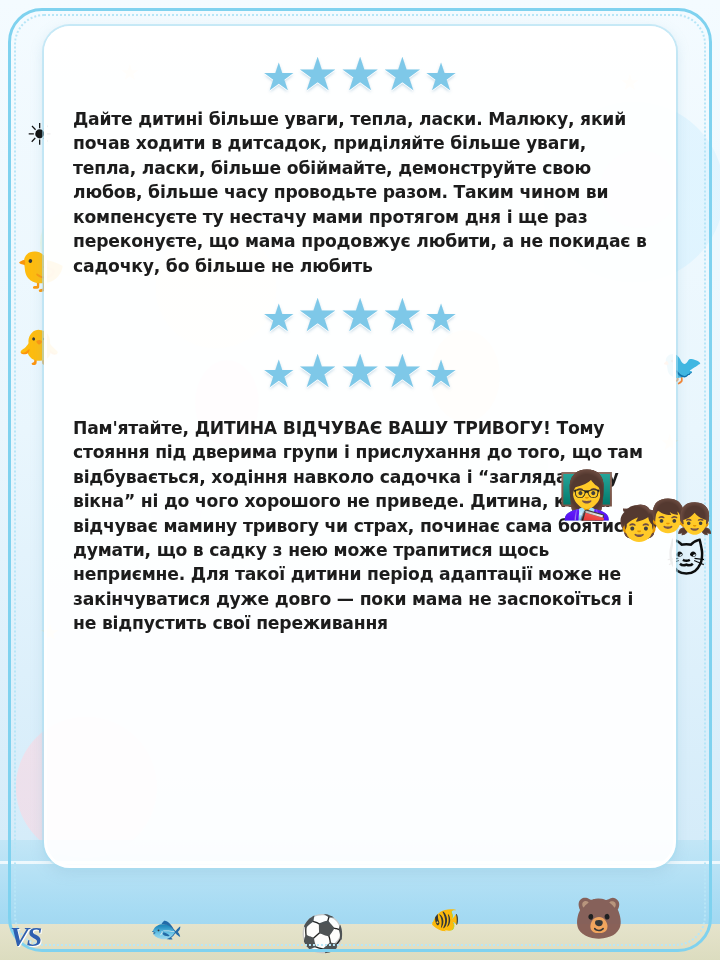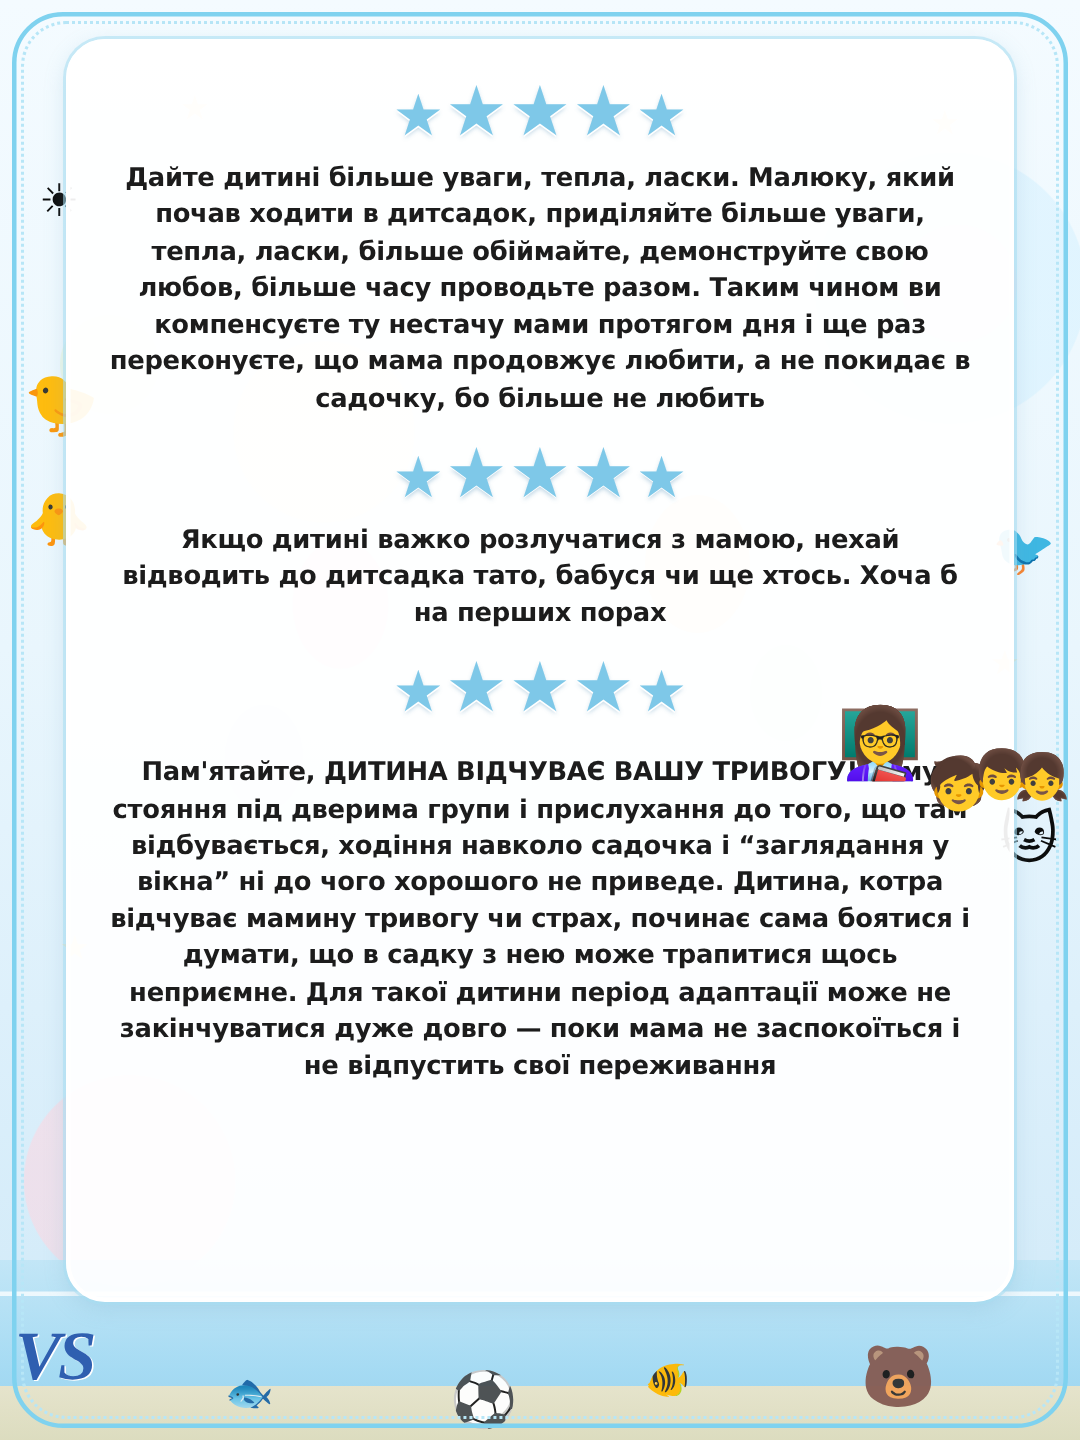--- a/index.html
+++ b/index.html
@@ -102,25 +102,25 @@
   .d-bird-right  { right: 16px; top: 350px; font-size: 34px; }
   .d-bear-bottom { right: 96px; bottom: 22px; font-size: 40px; }
   .d-fish1       { left: 150px; bottom: 18px; font-size: 26px; }
   .d-fish2       { left: 430px; bottom: 28px; font-size: 24px; }
   .d-ball        { left: 300px; bottom: 8px;  font-size: 36px; }
   .d-sun         { left: 26px;  top: 120px;  font-size: 30px; }
 
   .logo {
     position: absolute;
     left: 10px;
-    bottom: 30px;
+    bottom: 7px;
     font-family: "Liberation Serif", serif;
     font-weight: bold;
     font-style: italic;
-    font-size: 46px;
+    font-size: 28px;
     color: #2f5fb0;
     letter-spacing: -2px;
     text-shadow: 1px 1px 0 #ffffff;
   }
 
   
   .card {
     position: absolute;
     left: 44px;
     top: 26px;
@@ -149,21 +149,21 @@
     margin: 0 -2px;
   }
   .star-row .star.big { font-size: 46px; }
 
   .para {
     font-family: "DejaVu Sans", sans-serif;
     font-weight: bold;
     font-size: 17.2px;
     line-height: 1.42;
     color: #1c1c1c;
-    text-align: center;
+    text-align: left;
     margin: 0 0 4px 0;
     letter-spacing: -0.2px;
   }
   .para.p1 { margin-bottom: 14px; }
   .para.p2 { margin-bottom: 14px; }
   .para.p3 { margin-bottom: 0; margin-top: 22px; }
 
   
   .illustration {
     position: absolute;
@@ -230,21 +230,20 @@
     <p class="para p1">Дайте дитині більше уваги, тепла, ласки. Малюку, який почав ходити в дитсадок, приділяйте більше уваги, тепла, ласки, більше обіймайте, демонструйте свою любов, більше часу проводьте разом. Таким чином ви компенсуєте ту нестачу мами протягом дня і ще раз переконуєте, що мама продовжує любити, а не покидає в садочку, бо більше не любить</p>
 
     <div class="star-row">
       <span class="star">★</span>
       <span class="star big">★</span>
       <span class="star big">★</span>
       <span class="star big">★</span>
       <span class="star">★</span>
     </div>
 
-    <p class="para p2">Якщо дитині важко розлучатися з мамою, нехай відводить до дитсадка тато, бабуся чи ще хтось. Хоча б на перших порах</p>
 
     <div class="star-row">
       <span class="star">★</span>
       <span class="star big">★</span>
       <span class="star big">★</span>
       <span class="star big">★</span>
       <span class="star">★</span>
     </div>
 
     <p class="para p3">Пам'ятайте, ДИТИНА ВІДЧУВАЄ ВАШУ ТРИВОГУ! Тому стояння під дверима групи і прислухання до того, що там відбувається, ходіння навколо садочка і “заглядання у вікна” ні до чого хорошого не приведе. Дитина, котра відчуває мамину тривогу чи страх, починає сама боятися і думати, що в садку з нею може трапитися щось неприємне. Для такої дитини період адаптації може не закінчуватися дуже довго — поки мама не заспокоїться і не відпустить свої переживання</p>

